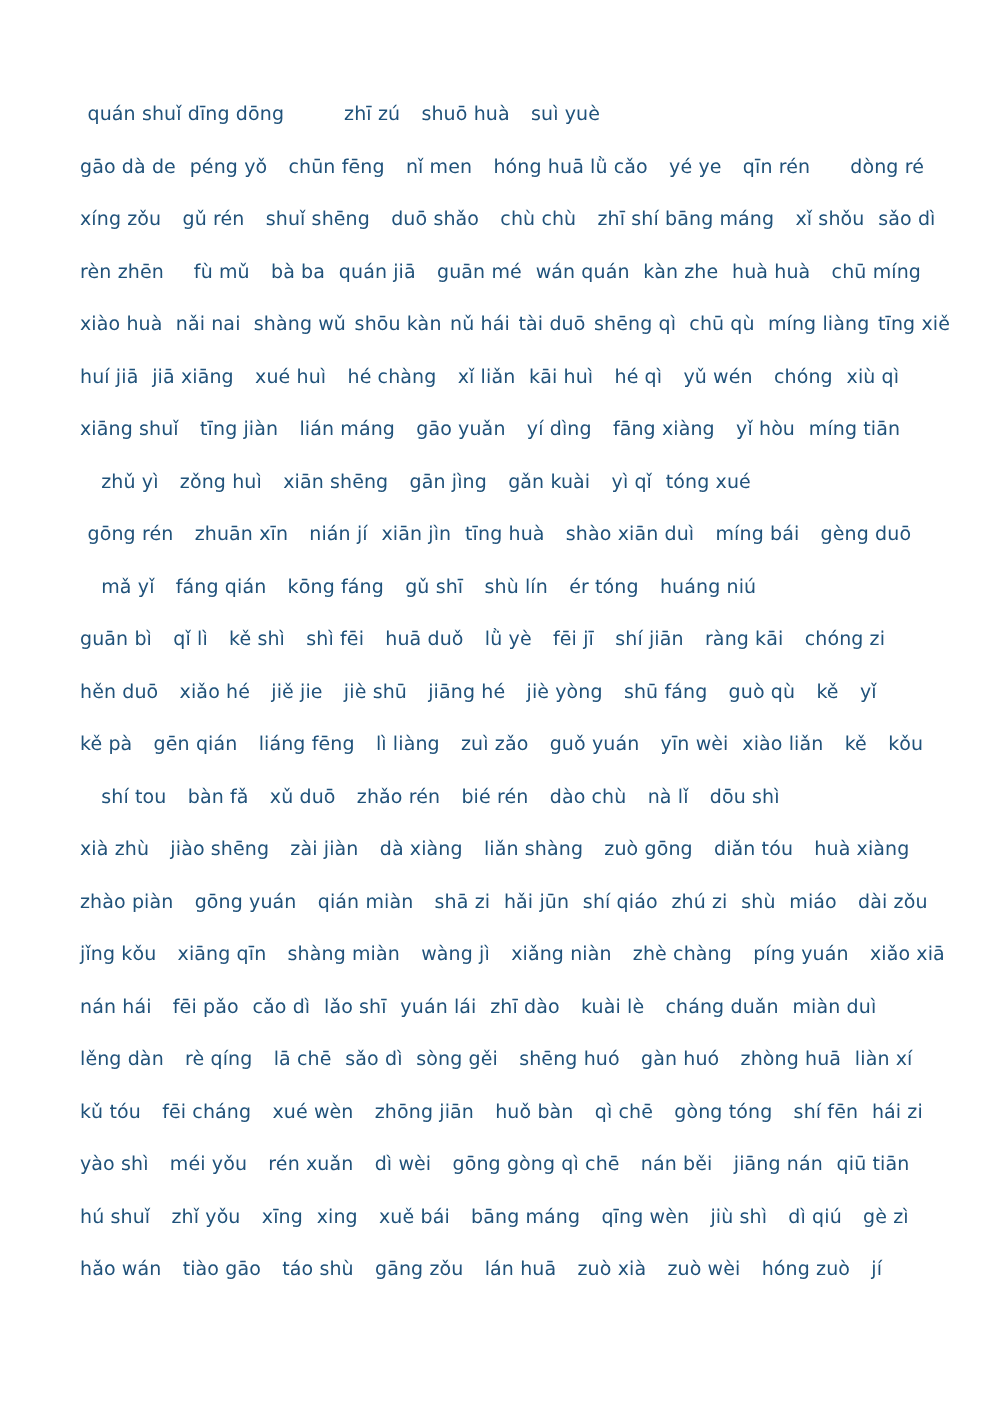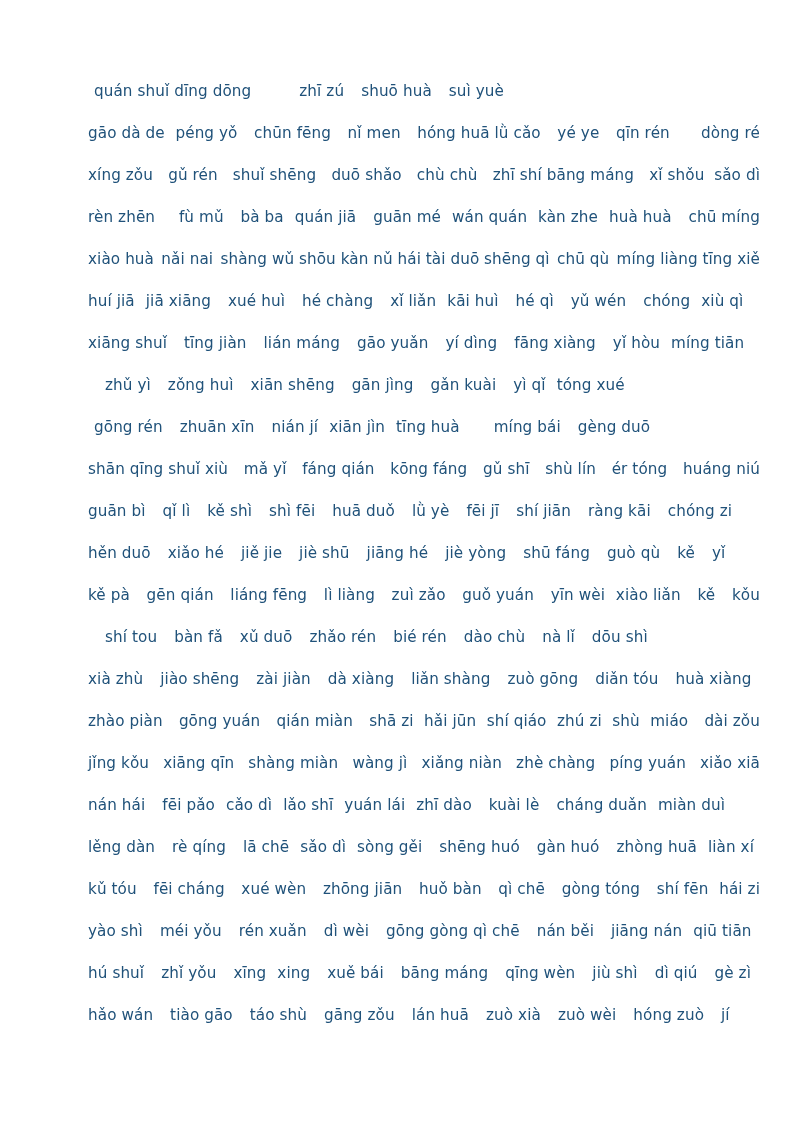--- a/index.html
+++ b/index.html
@@ -16,21 +16,20 @@
   #page {
     position: relative;
     width: 800px;
     height: 1132px;
     background: #ffffff;
     box-sizing: border-box;
     padding: 70px 40px 70px 64px;
   }
   #worksheet {
     display: block;
-    margin-left: 24px;
   }
   .pinyin-row {
     display: flex;
     flex-direction: row;
     align-items: baseline;
     flex-wrap: nowrap;
     white-space: nowrap;
     height: 42px;
     line-height: 42px;
     color: #20527a;
@@ -198,27 +197,27 @@
         <span class="pinyin-item">gōng rén</span>
         <span class="gap-m"></span>
         <span class="pinyin-item">zhuān xīn</span>
         <span class="gap-m"></span>
         <span class="pinyin-item">nián jí</span>
         <span class="gap-s"></span>
         <span class="pinyin-item">xiān jìn</span>
         <span class="gap-s"></span>
         <span class="pinyin-item">tīng huà</span>
         <span class="gap-m"></span>
+        <span class="pinyin-item">shào xiān duì</span>
         <span class="gap-m"></span>
         <span class="pinyin-item">míng bái</span>
         <span class="gap-m"></span>
         <span class="pinyin-item">gèng duō</span>
       </div>
       <div class="pinyin-row">
-        <span class="pinyin-item">shān qīng shuǐ xiù</span>
         <span class="gap-m"></span>
         <span class="pinyin-item">mǎ yǐ</span>
         <span class="gap-m"></span>
         <span class="pinyin-item">fáng qián</span>
         <span class="gap-m"></span>
         <span class="pinyin-item">kōng fáng</span>
         <span class="gap-m"></span>
         <span class="pinyin-item">gǔ shī</span>
         <span class="gap-m"></span>
         <span class="pinyin-item">shù lín</span>

